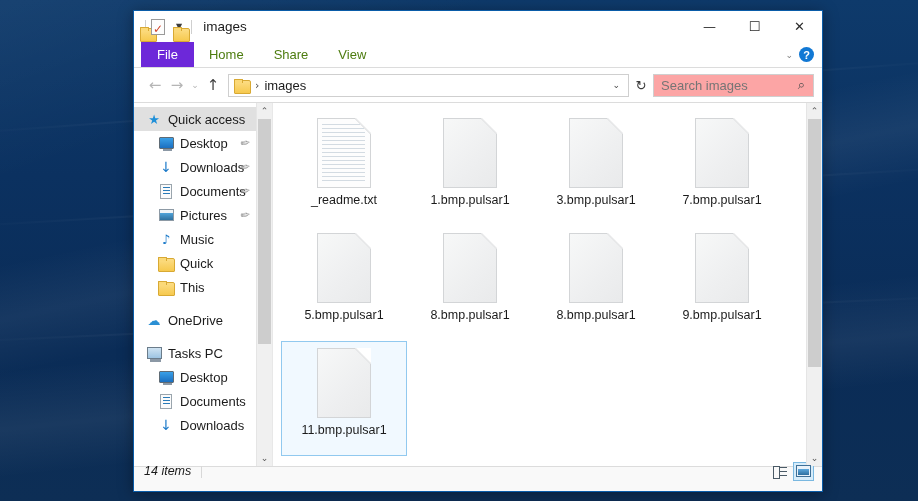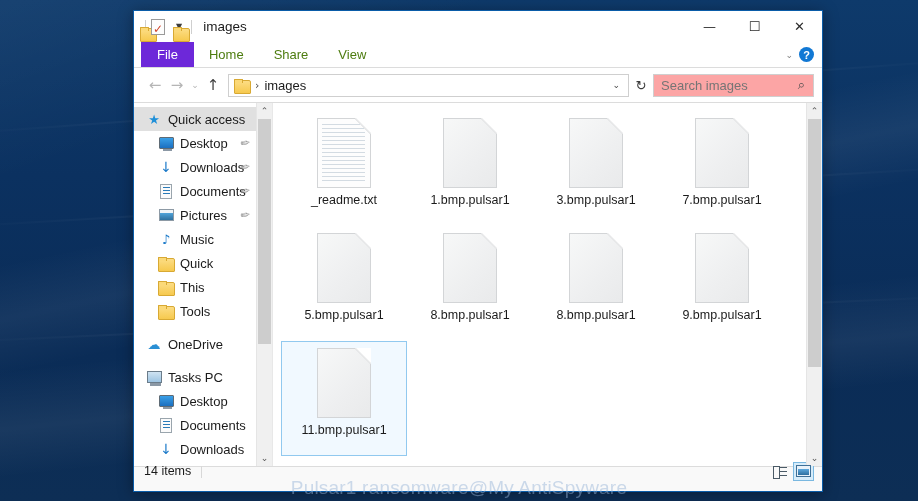--- a/index.html
+++ b/index.html
@@ -318,20 +318,21 @@
     line-height: 14px;
   }
 
   
   .statusbar {
     height: 25px; flex: 0 0 auto;
     border-top: 1px solid #dcdcdc;
     background: #f9f9f9;
     display:flex; align-items:center;
     padding: 0 4px 16px 10px;
+    font-style: italic;
   }
   .statustext { font-size: 12.5px; color:#1b1b1b; }
   .statusdiv { width:1px; height:14px; background:#d8d8d8; margin-left:10px; }
   .viewbtns { margin-left:auto; display:flex; align-items:center; gap:3px; padding-right: 4px; }
   .viewbtn {
     width: 21px; height: 19px;
     display:flex;align-items:center;justify-content:center;
     border:1px solid transparent;
     cursor:default;
   }
@@ -459,26 +460,20 @@
                 <span class="folder"></span>
               </span>
               <span class="nlabel">Quick</span>
             </div>
             <div class="navitem l1">
               <span class="nicon">
                 <span class="folder"></span>
               </span>
               <span class="nlabel">This</span>
             </div>
-            <div class="navitem l1">
-              <span class="nicon">
-                <span class="folder"></span>
-              </span>
-              <span class="nlabel">Tools</span>
-            </div>
             <div class="navgap"></div>
             <div class="navitem l0">
               <span class="nicon">
                 <span class="i-cloud">☁</span>
               </span>
               <span class="nlabel">OneDrive</span>
             </div>
             <div class="navgap"></div>
             <div class="navitem l0">
               <span class="nicon">
@@ -617,14 +612,13 @@
           <span class="vb-details"></span>
         </div>
         <div class="viewbtn active">
           <span class="vb-large"></span>
         </div>
       </div>
     </div>
 
   </div>
 
-  <div id="watermark">Pulsar1 ransomware@My AntiSpyware</div>
 </div>
 
 </body></html>

